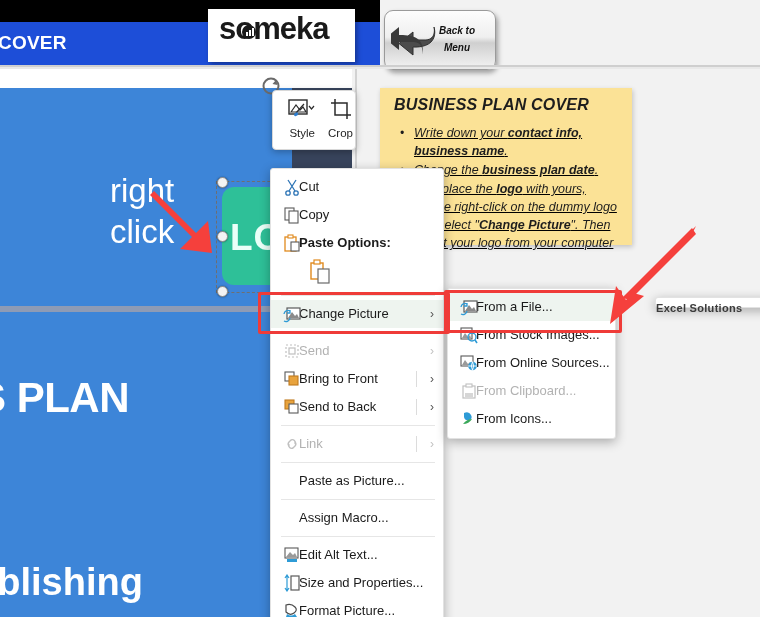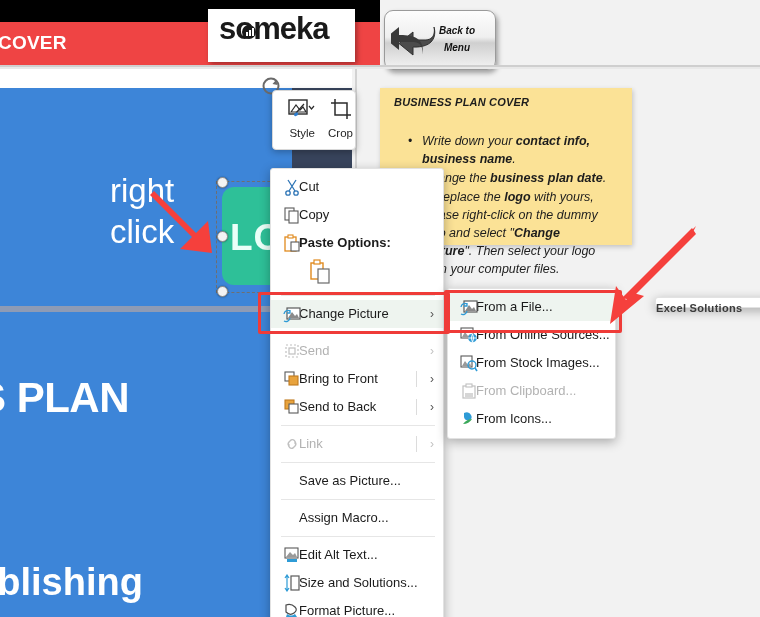--- a/index.html
+++ b/index.html
@@ -6,21 +6,21 @@
   body{
     width:760px;height:617px;overflow:hidden;position:relative;
     background:#f1f1f1;
     font-family:"Liberation Sans", sans-serif;
     -webkit-font-smoothing:antialiased;
   }
   .stage{position:absolute;inset:0;background:#f2f2f2;}
 
   
   .blackbar{position:absolute;left:0;top:0;width:380px;height:22px;background:#000;}
-  .titlebar{position:absolute;left:0;top:22px;width:380px;height:43px;background:#ef4444;}
+  .titlebar{position:absolute;left:0;top:22px;width:380px;height:43px;background:#1d4ed8;}
   .titlebar .t{position:absolute;left:-2px;top:10px;color:#ffffff;font-size:19px;font-weight:bold;letter-spacing:.2px;}
   .topright{position:absolute;left:380px;top:0;right:0;height:65px;background:#f2f2f2;}
   .hsep{position:absolute;left:0;top:65px;width:760px;height:2px;background:#cfcfcf;}
   .hsep2{position:absolute;left:0;top:67px;width:760px;height:2px;background:#e9e9e9;}
 
   
   .someka{position:absolute;left:208px;top:9px;width:147px;height:53px;background:#ffffff;
           box-shadow:2px 2px 5px rgba(0,0,0,.35);}
   .someka .word{position:absolute;left:11px;top:2px;font-size:31px;font-weight:bold;color:#1a1a1a;letter-spacing:-1px;}
   .someka .sub{position:absolute;right:8px;bottom:4px;font-size:11px;font-weight:bold;color:#3b3b3b;letter-spacing:.3px;}
@@ -91,22 +91,22 @@
   .rb1{left:258px;top:292px;width:186px;height:36px;}
   .rb2{left:444px;top:290px;width:172px;height:37px;}
 
   
   .arrow-right{position:absolute;left:596px;top:226px;}
   .divider-v{position:absolute;left:355px;top:69px;width:2px;height:548px;background:#d2d2d2;}
 
   
   .note{position:absolute;left:380px;top:88px;width:252px;height:157px;background:#fbe296;
     box-shadow:1px 2px 5px rgba(0,0,0,.20);}
-  .note .ntitle{position:absolute;left:14px;top:8px;font-size:11px;font-weight:bold;font-style:italic;color:#1d1d1d;letter-spacing:.2px;}
-  .note ul{position:absolute;left:8px;top:32px;margin:12px;padding:0 10px 0 22px;list-style:none;}
+  .note .ntitle{position:absolute;left:14px;top:8px;font-size:16px;font-weight:bold;font-style:italic;color:#1d1d1d;letter-spacing:.2px;}
+  .note ul{position:absolute;left:8px;top:32px;margin:4px;padding:0 10px 0 22px;list-style:none;text-decoration:underline;}
   .note li{position:relative;font-size:12.5px;font-style:italic;color:#1d1d1d;line-height:18px;margin-bottom:1px;}
   .note li:before{content:"\2022";position:absolute;left:-14px;top:0;font-size:12px;}
   .note b{font-weight:bold;}
 </style>
 </head>
 <body>
 
 <div class="stage">
 
   <div class="blackbar"></div>
@@ -297,21 +297,21 @@
         <path d="M12 7 a3 3 0 0 1 0 4 l-2 2 a3 3 0 0 1 -4 -4" fill="none" stroke="#c0c0c0" stroke-width="1.4"></path>
       </svg>
       <span>Link</span>
       <span class="vdiv"></span>
       <span class="chev">›</span>
     </div>
 
     <div class="sep"></div>
 
     <div class="mi">
-      <span>Save as Picture...</span>
+      <span>Paste as Picture...</span>
     </div>
 
     <div class="sep"></div>
 
     <div class="mi">
       <span>Assign Macro...</span>
     </div>
 
     <div class="sep"></div>
 
@@ -322,21 +322,21 @@
         <rect x="4" y="13" width="10" height="3" fill="#2e9bd6"></rect>
       </svg>
       <span>Edit Alt Text...</span>
     </div>
 
     <div class="mi">
       <svg class="ic" viewBox="0 0 18 18">
         <path d="M4 2 L4 16 M2 4 L4 1 L6 4 M2 14 L4 17 L6 14" stroke="#2e9bd6" stroke-width="1.2" fill="none"></path>
         <rect x="8" y="2" width="8" height="14" fill="none" stroke="#5a5a5a" stroke-width="1.2"></rect>
       </svg>
-      <span>Size and Solutions...</span>
+      <span>Size and Properties...</span>
     </div>
 
     <div class="mi">
       <svg class="ic" viewBox="0 0 18 18">
         <path d="M3 3 q5 -2 9 2 q3 3 -1 6 q-4 3 -8 -1 Z" fill="none" stroke="#4a4a4a" stroke-width="1.2"></path>
         <path d="M4 12 q4 3 8 0 l2 3 q-5 3 -11 0 Z" fill="#2e9bd6"></path>
       </svg>
       <span>Format Picture...</span>
     </div>
   </div>
@@ -347,38 +347,38 @@
         <rect x="4" y="3" width="13" height="11" fill="#fff" stroke="#5a5a5a" stroke-width="1.2"></rect>
         <path d="M5 13 L9 7 L12 11 L14 9 L16 13 Z" fill="#8a8a8a"></path>
         <path d="M1 9 a4 4 0 0 1 6 -3 M7 5 L7 8 L4 8" stroke="#2e9bd6" stroke-width="1.3" fill="none"></path>
         <path d="M7 13 a4 4 0 0 1 -6 3" stroke="#2e9bd6" stroke-width="1.3" fill="none"></path>
       </svg>
       <span>From a File...</span>
     </div>
 
     <div class="mi">
       <svg class="ic" viewBox="0 0 18 18">
+        <rect x="1" y="2" width="11" height="11" fill="#fff" stroke="#5a5a5a" stroke-width="1.1"></rect>
+        <path d="M2 12 L5 7 L8 11 L10 9 L11 12 Z" fill="#9a9a9a"></path>
+        <circle cx="12" cy="11" r="4" fill="none" stroke="#2e9bd6" stroke-width="1.4"></circle>
+        <path d="M15 14 L17 17" stroke="#2e9bd6" stroke-width="1.6"></path>
+      </svg>
+      <span>From Stock Images...</span>
+    </div>
+
+    <div class="mi">
+      <svg class="ic" viewBox="0 0 18 18">
         <rect x="1" y="2" width="12" height="10" fill="#fff" stroke="#5a5a5a" stroke-width="1.1"></rect>
         <path d="M2 11 L5 6 L8 10 L10 8 L12 11 Z" fill="#9a9a9a"></path>
         <circle cx="12.5" cy="12" r="4.3" fill="#2e9bd6"></circle>
         <path d="M8.2 12 h8.6 M12.5 7.7 q2.4 4.3 0 8.6 q-2.4 -4.3 0 -8.6" stroke="#fff" stroke-width="0.9" fill="none"></path>
       </svg>
       <span>From Online Sources...</span>
     </div>
 
-    <div class="mi">
-      <svg class="ic" viewBox="0 0 18 18">
-        <rect x="1" y="2" width="11" height="11" fill="#fff" stroke="#5a5a5a" stroke-width="1.1"></rect>
-        <path d="M2 12 L5 7 L8 11 L10 9 L11 12 Z" fill="#9a9a9a"></path>
-        <circle cx="12" cy="11" r="4" fill="none" stroke="#2e9bd6" stroke-width="1.4"></circle>
-        <path d="M15 14 L17 17" stroke="#2e9bd6" stroke-width="1.6"></path>
-      </svg>
-      <span>From Stock Images...</span>
-    </div>
-
     <div class="mi dis">
       <svg class="ic" viewBox="0 0 18 18">
         <rect x="3" y="4" width="12" height="12" fill="#fff" stroke="#c0c0c0" stroke-width="1.2"></rect>
         <rect x="6" y="2" width="6" height="3" fill="#fff" stroke="#c0c0c0" stroke-width="1.1"></rect>
         <rect x="5" y="11" width="8" height="4" fill="#d6d6d6"></rect>
       </svg>
       <span>From Clipboard...</span>
     </div>
 
     <div class="mi">

